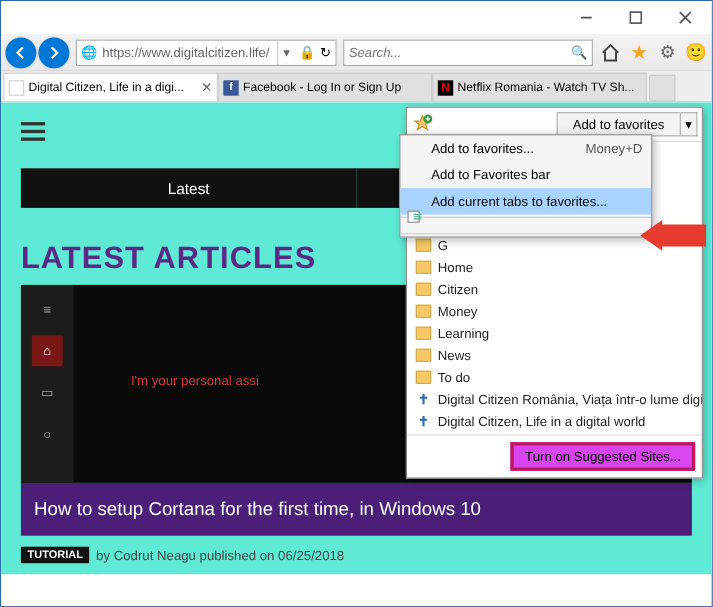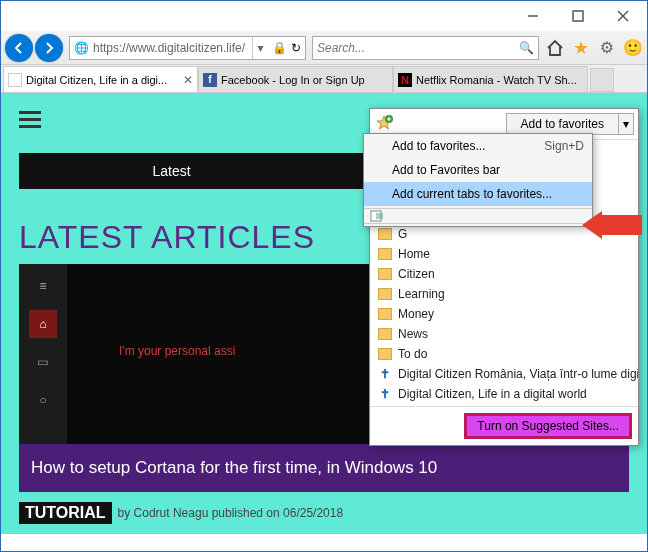--- a/index.html
+++ b/index.html
@@ -27,50 +27,50 @@
 .newtab{width:24px;height:24px;background:#e0e0e0;border:1px solid #ccc;margin-left:2px;display:flex;align-items:center;justify-content:center}
 .content{position:relative;height:460px;overflow:hidden}
 .page{padding:0;background:#5eead4}
 .pheader{display:flex;align-items:center;justify-content:space-between;padding:10px 18px 6px}
 .hamburger{display:flex;flex-direction:column;gap:4px}
 .hamburger span{width:22px;height:3px;background:#333}
 .sitetitle{font-size:28px;font-weight:800;letter-spacing:1px;color:#111}
 .latestbar{margin:12px 18px;display:flex}
 .latestbar .seg{flex:1;background:#111;color:#fff;text-align:center;padding:10px 0;font-size:14px}
 .latestbar .seg.hidden{background:#111}
-.section-title{margin:30px 18px 8px;font-size:32px;font-weight:400;color:#5b2a86;letter-spacing:1px}
+.section-title{margin:30px 18px 8px;font-size:28px;font-weight:700;color:#5b2a86;letter-spacing:1px}
 .article{margin:0 18px}
 .article-img{height:180px;background:#0a0a0a;position:relative;overflow:hidden}
 .sidebar-sim{position:absolute;left:0;top:0;width:48px;height:100%;background:rgba(30,30,30,.9);display:flex;flex-direction:column;align-items:center;padding-top:8px;gap:10px}
 .sidebar-sim .si{width:28px;height:28px;display:flex;align-items:center;justify-content:center;color:#aaa}
 .sidebar-sim .si.home{background:#7a1818;color:#fff}
 .cortana-ring{position:absolute;right:140px;top:16px;width:42px;height:42px;border:3px solid #b01515;border-radius:50%}
 .cortana-text{position:absolute;left:100px;top:80px;color:#d43b3b;font-size:12px}
 .article-title{background:#4b1e78;color:#fff;padding:14px 12px;font-size:17px;font-weight:300}
 .byline{display:flex;align-items:center;gap:6px;padding:10px 0;font-size:12px;color:#444}
-.tag{background:#111;color:#fff;font-size:16px;font-weight:700;padding:2px 6px}
-
-
-.favpanel{position:absolute;right:8px;top:15px;width:270px;background:#fff;border:1px solid #888;box-shadow:2px 2px 8px rgba(0,0,0,.3);z-index:100}
+.tag{background:#111;color:#fff;font-size:10px;font-weight:700;padding:2px 6px}
+
+
+.favpanel{position:absolute;right:8px;top:4px;width:270px;background:#fff;border:1px solid #888;box-shadow:2px 2px 8px rgba(0,0,0,.3);z-index:100}
 .favpanel-top{display:flex;align-items:center;justify-content:space-between;padding:4px;border-bottom:1px solid #ddd}
 .addfav-ico{width:20px;height:20px}
 .addbtn-wrap{display:flex}
 .addbtn{border:1px solid #aaa;background:#f3f3f3;padding:3px 14px;font-size:12px}
 .addbtn.split{padding:3px 4px;border-left:0}
 .favlist{padding:2px 0;max-height:340px}
 .favitem{display:flex;align-items:center;gap:6px;padding:3px 8px;font-size:12px;color:#222;white-space:nowrap;overflow:hidden;text-overflow:ellipsis}
 .folder-ico{width:14px;height:12px;background:#f5c869;border:1px solid #d4a93e;flex-shrink:0}
 .cross-ico{color:#2a6bb0;font-weight:bold;width:14px;text-align:center;flex-shrink:0}
 .favheader{padding:4px 8px;font-size:12px;color:#444}
 .favbottom{border-top:1px solid #ddd;padding:6px;display:flex;justify-content:flex-end}
 .suggbtn{border:3px solid #be185d;background:#d946ef;padding:3px 10px;font-size:12px}
 
 
 .dropmenu{position:absolute;right:45px;top:24px;width:230px;background:#f5f5f5;border:1px solid #888;box-shadow:2px 2px 8px rgba(0,0,0,.3);z-index:200}
-.dropmenu .mi{display:flex;align-items:center;padding:5px 8px 5px 28px;font-size:12px;position:relative}
+.dropmenu .mi{display:flex;align-items:flex-end;padding:5px 8px 5px 28px;font-size:12px;position:relative}
 .dropmenu .mi .mico{position:absolute;left:6px;width:16px;height:16px}
 .dropmenu .mi.highlighted{background:#a8d4ff}
 .dropmenu .mi .shortcut{margin-left:auto;color:#555}
 .dropmenu .sep{height:1px;background:#ccc;margin:2px 0}
 
 
 .arrow{position:absolute;right:-4px;top:102px;z-index:300}
 .arrow svg{fill:#e63b2e}
 </style>
 </head>
@@ -213,25 +213,25 @@
       <div class="favitem">
           <div class="folder-ico"></div>
           <span>Home</span>
         </div>
       <div class="favitem">
           <div class="folder-ico"></div>
           <span>Citizen</span>
         </div>
       <div class="favitem">
           <div class="folder-ico"></div>
+          <span>Money</span>
+        </div>
+      <div class="favitem">
+          <div class="folder-ico"></div>
           <span>Learning</span>
-        </div>
-      <div class="favitem">
-          <div class="folder-ico"></div>
-          <span>Money</span>
         </div>
       <div class="favitem">
           <div class="folder-ico"></div>
           <span>News</span>
         </div>
       <div class="favitem">
           <div class="folder-ico"></div>
           <span>To do</span>
         </div>
       <div class="favitem">
@@ -243,21 +243,21 @@
           <span>Digital Citizen, Life in a digital world</span>
         </div>
     </div>
     <div class="favbottom">
       <button class="suggbtn">Turn on Suggested Sites...</button>
     </div>
 
     <div class="dropmenu">
       <div class="mi">
           <span>Add to favorites...</span>
-          <span class="shortcut">Sign+D</span>
+          <span class="shortcut">Money+D</span>
         </div>
       <div class="mi">
           <span>Add to Favorites bar</span>
         </div>
       <div class="mi highlighted">
           <span>Add current tabs to favorites...</span>
         </div>
       <div class="sep"></div>
       <div class="mi">
           <svg class="mico" viewBox="0 0 16 16">

